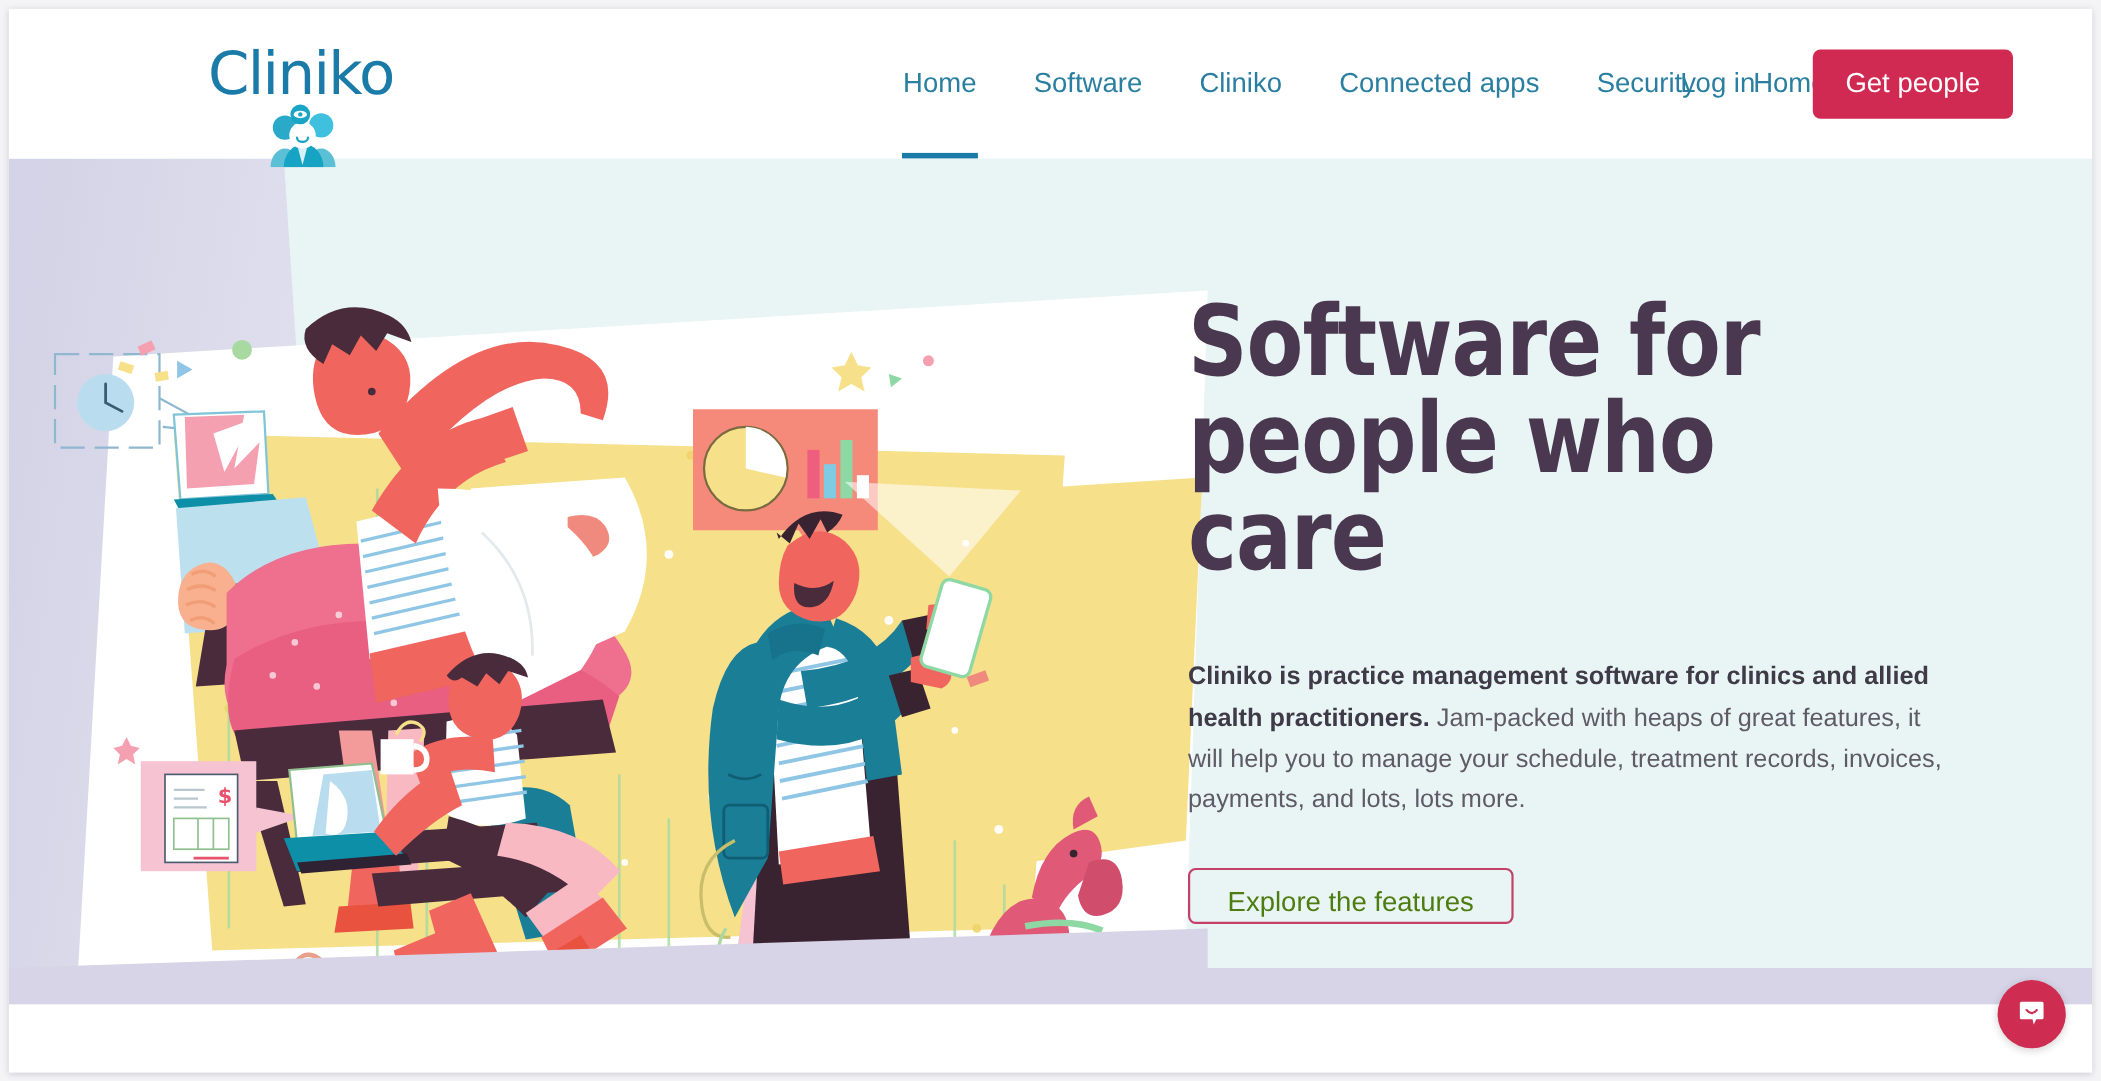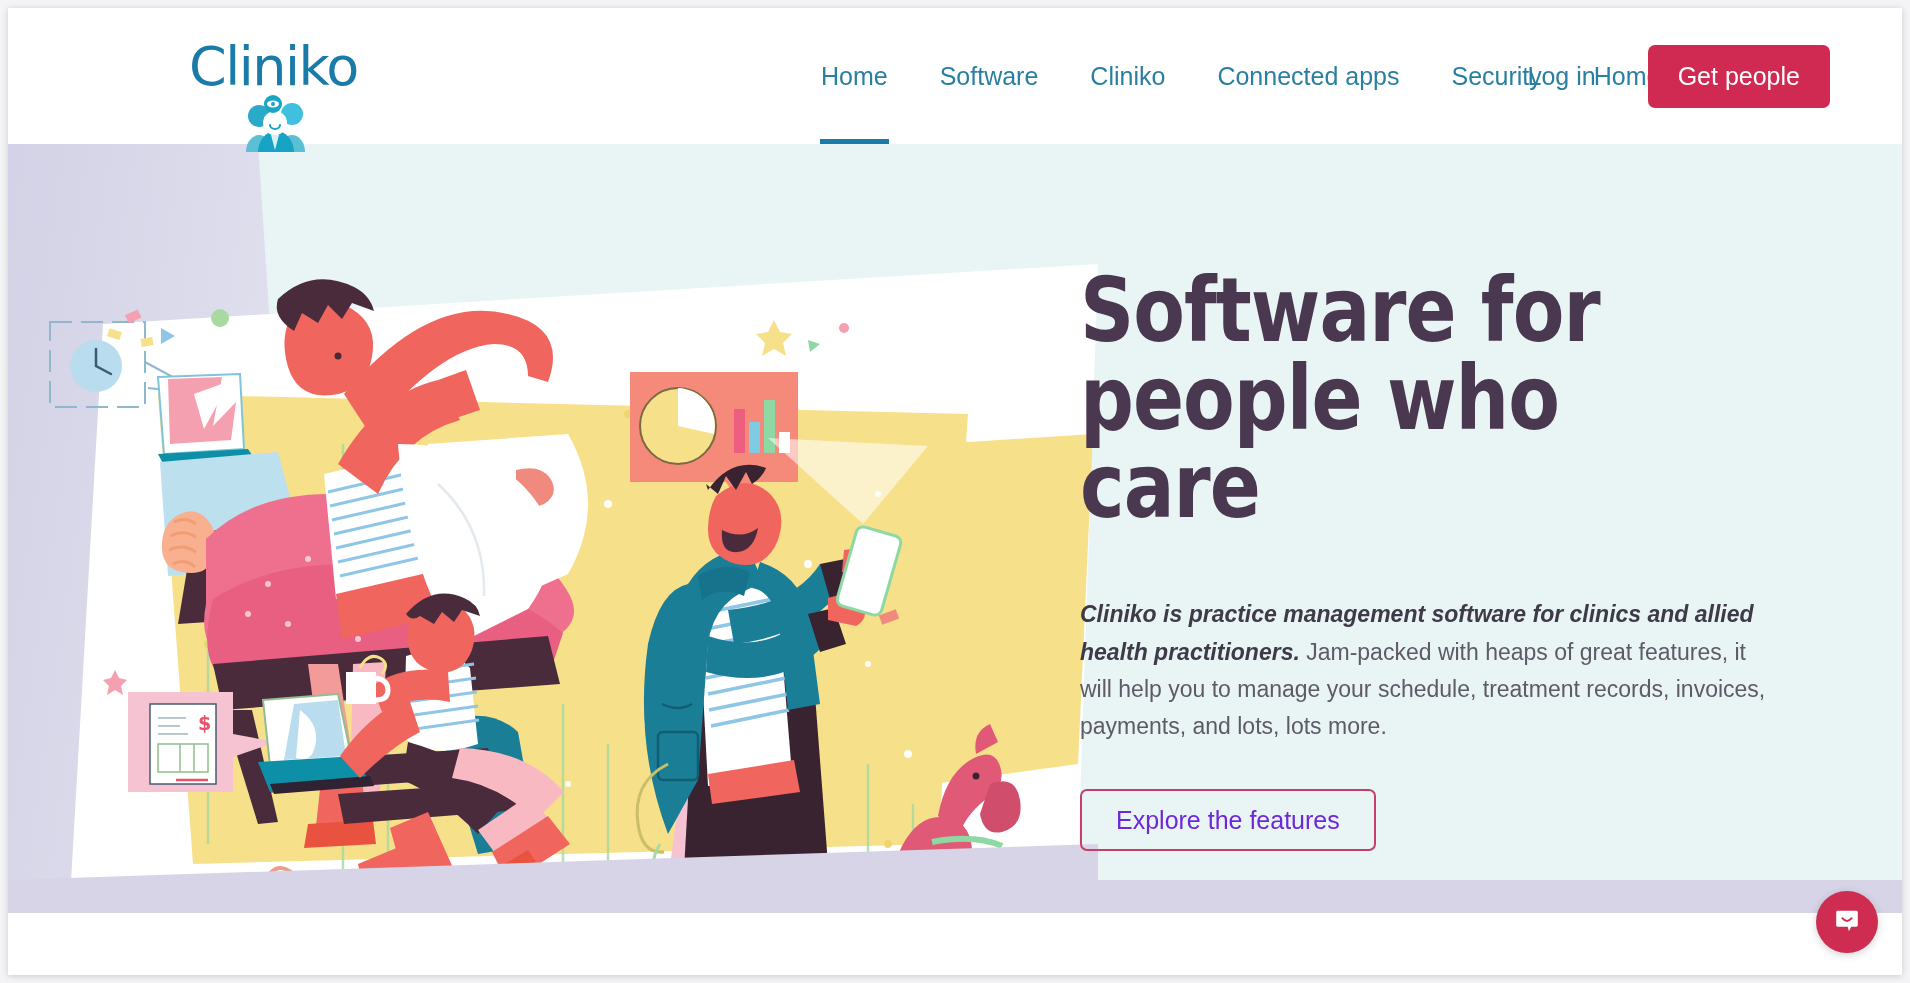--- a/index.html
+++ b/index.html
@@ -147,32 +147,32 @@
     transform: scaleX(0.94);
     transform-origin: left top;
   }
   #hero-desc {
     margin-top: 66px;
     font-size: 23px;
     line-height: 1.62;
     color: #5e5a66;
     max-width: 690px;
   }
-  #hero-desc .lead { font-weight: bold; color: #3f3a47; font-style: italic; }
+  #hero-desc .lead { font-weight: bold; color: #3f3a47; }
 
   #explore-btn {
     display: inline-block;
     margin-top: 44px;
     border: 2px solid #c44069;
-    color: #6d28d9;
+    color: #4d7c0f;
     background: transparent;
     border-radius: 7px;
     font-size: 25px;
     padding: 0 34px;
-    height: 62px;
+    height: 51px;
     line-height: 58px;
     cursor: pointer;
     font-family: "Liberation Sans", sans-serif;
   }
 
   
   #band-lavender {
     position: absolute;
     left: 0; top: 872px;
     width: 1894px; height: 38px;

